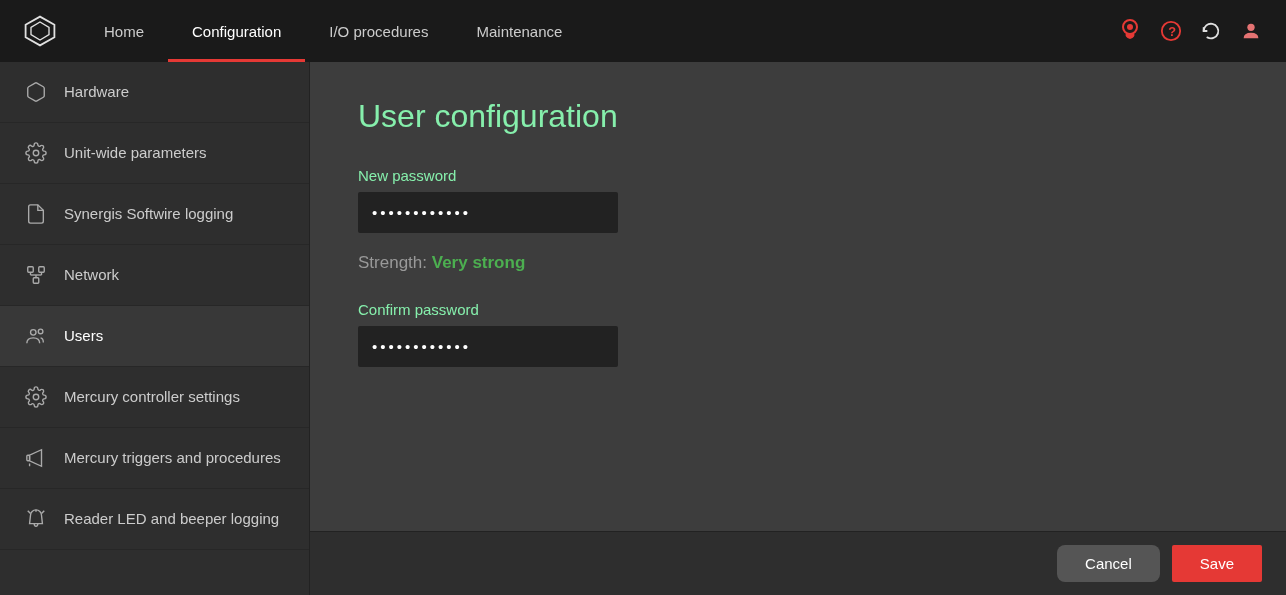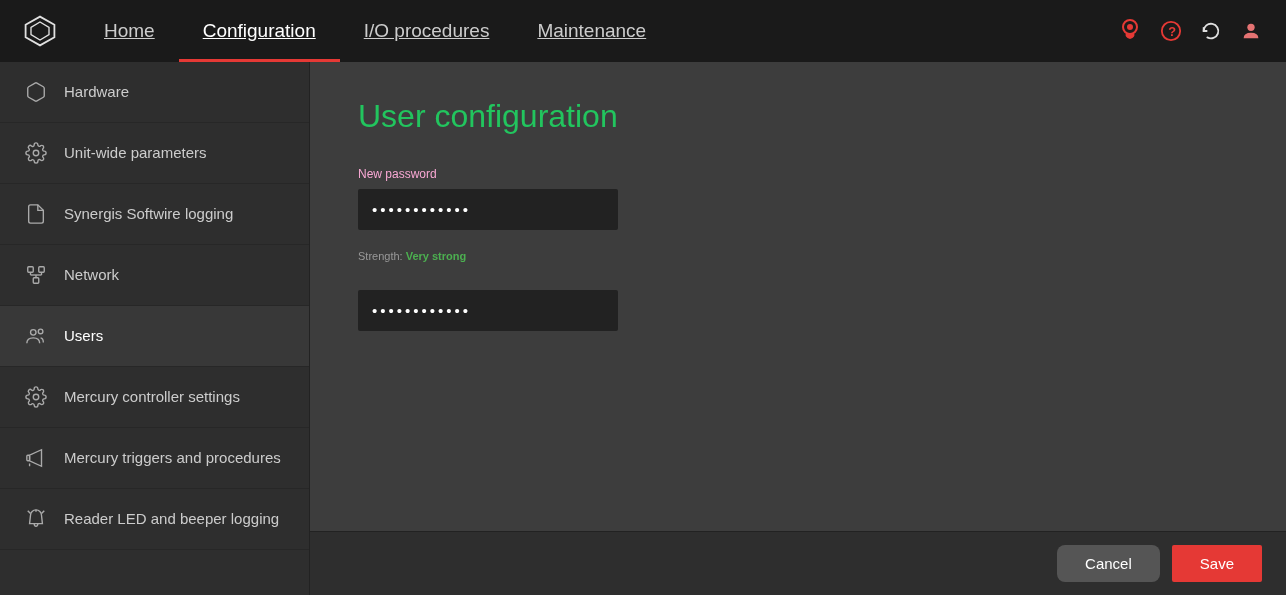--- a/index.html
+++ b/index.html
@@ -39,25 +39,24 @@
       align-items: center;
       flex: 1;
       height: 100%;
     }
     .nav-item {
       padding: 0 24px;
       height: 100%;
       display: flex;
       align-items: center;
       color: #ccc;
-      font-size: 19px;
+      font-size: 15px;
       cursor: pointer;
       position: relative;
       white-space: nowrap;
-      text-decoration: underline;
     }
     .nav-item.active {
       color: #fff;
     }
     .nav-item.active::after {
       content: '';
       position: absolute;
       bottom: 0;
       left: 0;
       right: 0;
@@ -126,21 +125,21 @@
       display: flex;
       flex-direction: column;
       overflow: hidden;
     }
     .content-main {
       flex: 1;
       padding: 36px 48px;
       overflow-y: auto;
     }
     .page-title {
-      color: #22c55e;
+      color: #86efac;
       font-size: 32px;
       font-weight: 300;
       margin-bottom: 32px;
     }
 
     
     .tabs {
       display: flex;
       border-bottom: 1px solid #555;
       margin-bottom: 32px;
@@ -166,39 +165,39 @@
       height: 2px;
       background: #e53935;
     }
     .tab.admin-tab { color: #e57373; }
 
     
     .form-group {
       margin-bottom: 20px;
     }
     .form-label {
-      color: #f9a8d4;
-      font-size: 12px;
+      color: #86efac;
+      font-size: 15px;
       margin-bottom: 8px;
       display: block;
     }
     .form-input {
       width: 260px;
       background: #222;
       border: none;
       padding: 12px 14px;
       color: #fff;
       font-size: 15px;
       letter-spacing: 3px;
       outline: none;
       border-radius: 2px;
     }
     .strength-text {
       color: #999;
-      font-size: 11px;
+      font-size: 17px;
       margin-bottom: 28px;
     }
     .strength-value {
       color: #4caf50;
       font-weight: bold;
     }
 
     
     .content-footer {
       height: 64px;
@@ -378,20 +377,21 @@
         <label class="form-label">New password</label>
         <input class="form-input" type="password" value="••••••••••••" style="">
       </div>
 
       <div class="strength-text">
         <span>Strength:</span>
         <span class="strength-value">Very strong</span>
       </div>
 
       <div class="form-group">
+        <label class="form-label">Confirm password</label>
         <input class="form-input" type="password" value="••••••••••••" style="">
       </div>
 
     </div>
 
     <div class="content-footer">
       <button class="btn btn-cancel">Cancel</button>
       <button class="btn btn-save">Save</button>
     </div>
   </div>

